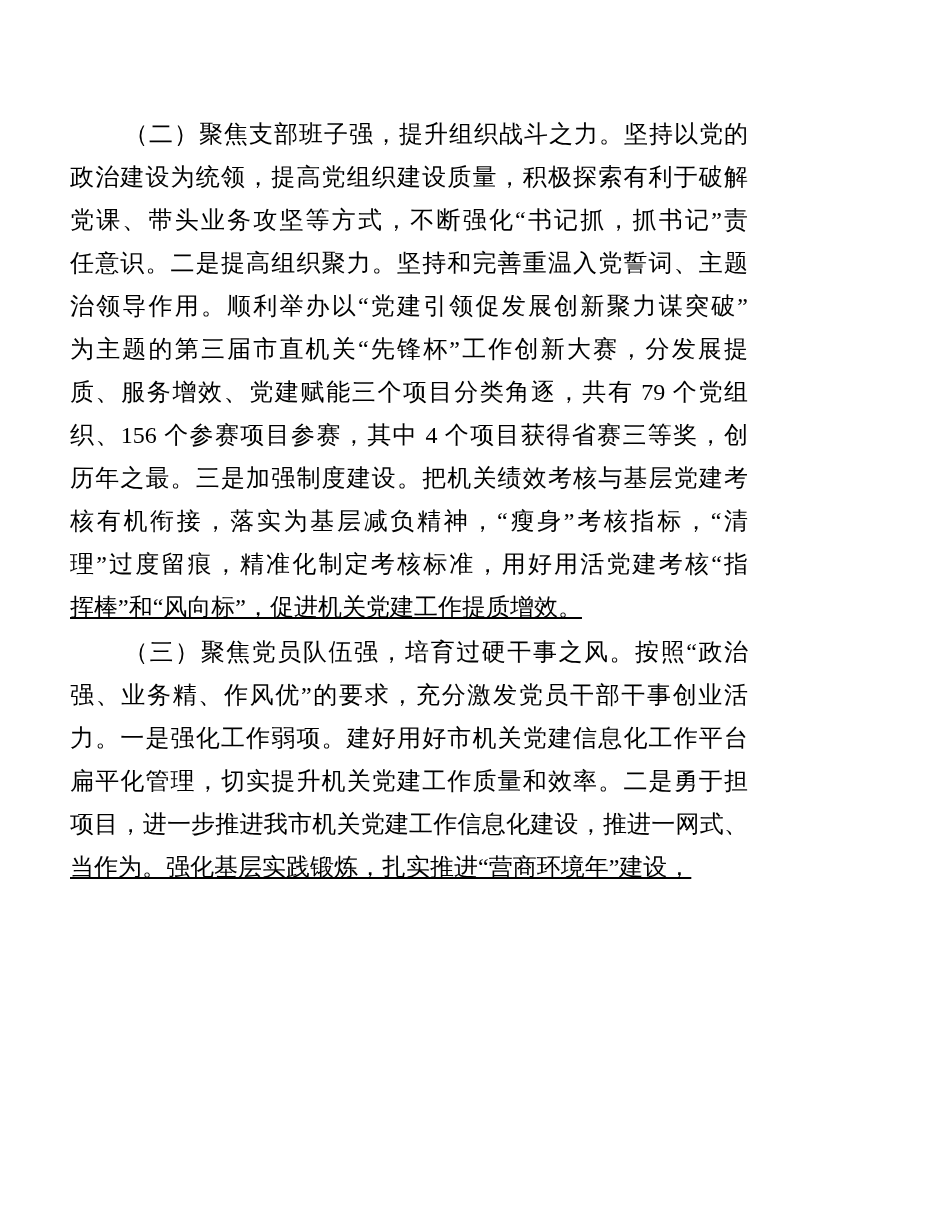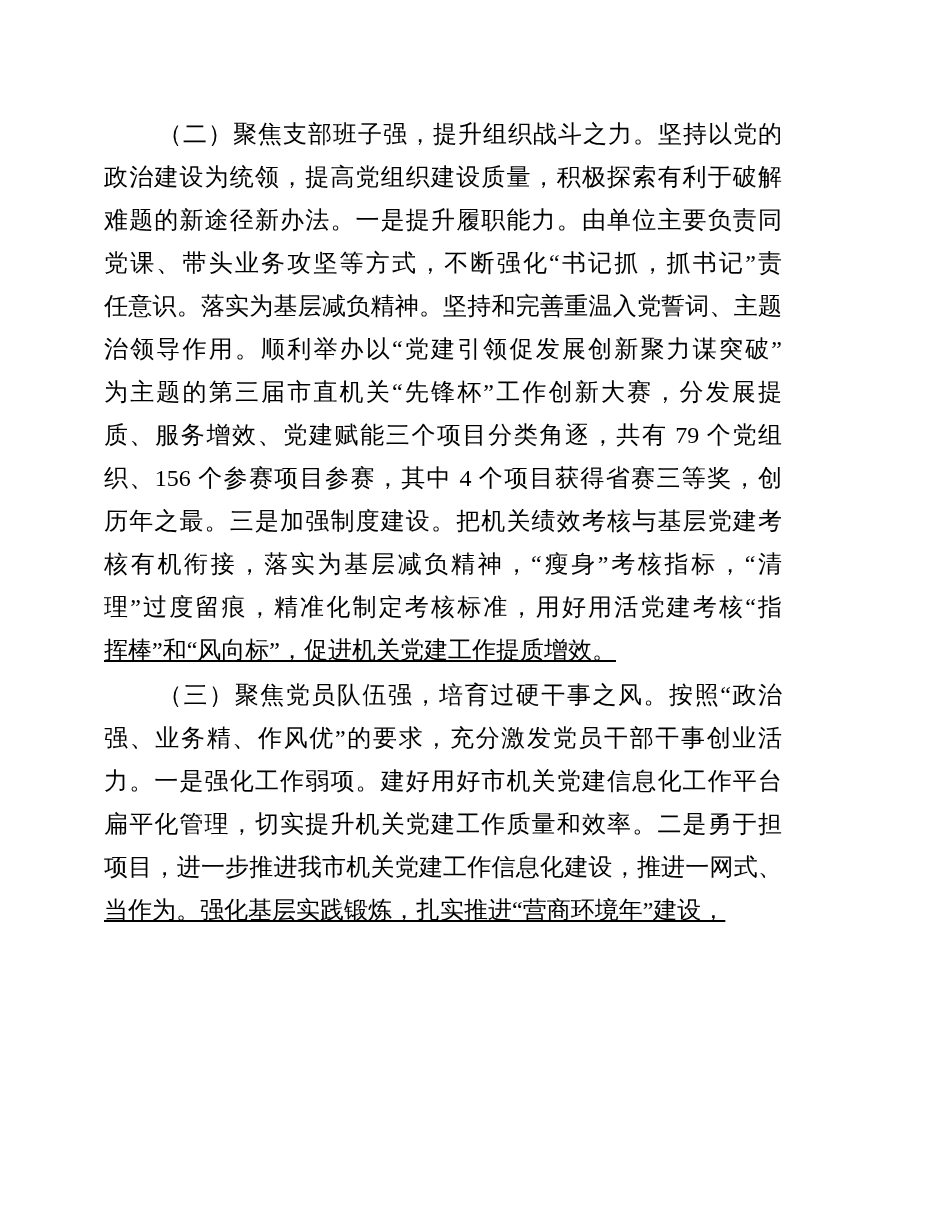--- a/index.html
+++ b/index.html
@@ -7,21 +7,21 @@
     padding: 0;
     background: #ffffff;
   }
   .page {
     position: relative;
     width: 950px;
     height: 1230px;
     background: #ffffff;
     overflow: hidden;
     box-sizing: border-box;
-    padding: 113px 130px 0 104px;
+    padding: 113px 130px 0 70px;
     font-family: "Liberation Serif", "DejaVu Serif", serif;
     color: #000000;
   }
   .para {
     width: 678px;
   }
   .para + .para {
     margin-top: 2px;
   }
   .line {
@@ -45,23 +45,22 @@
   }
 </style>
 </head>
 <body>
 
 <div class="page">
 
   <div class="para">
     <div class="line first">（二）聚焦支部班子强，提升组织战斗之力。坚持以党的</div>
     <div class="line">政治建设为统领，提高党组织建设质量，积极探索有利于破解</div>
-    <div class="line">难题的新途径新办法。一是提升履职能力。由单位主要负责同</div>
     <div class="line">党课、带头业务攻坚等方式，不断强化“书记抓，抓书记”责</div>
-    <div class="line">任意识。落实为基层减负精神。坚持和完善重温入党誓词、主题</div>
+    <div class="line">任意识。二是提高组织聚力。坚持和完善重温入党誓词、主题</div>
     <div class="line">治领导作用。顺利举办以“党建引领促发展创新聚力谋突破”</div>
     <div class="line">为主题的第三届市直机关“先锋杯”工作创新大赛，分发展提</div>
     <div class="line">质、服务增效、党建赋能三个项目分类角逐，共有 79 个党组</div>
     <div class="line">织、156 个参赛项目参赛，其中 4 个项目获得省赛三等奖，创</div>
     <div class="line">历年之最。三是加强制度建设。把机关绩效考核与基层党建考</div>
     <div class="line">核有机衔接，落实为基层减负精神，“瘦身”考核指标，“清</div>
     <div class="line">理”过度留痕，精准化制定考核标准，用好用活党建考核“指</div>
     <div class="line last">挥棒”和“风向标”，促进机关党建工作提质增效。</div>
   </div>
 

